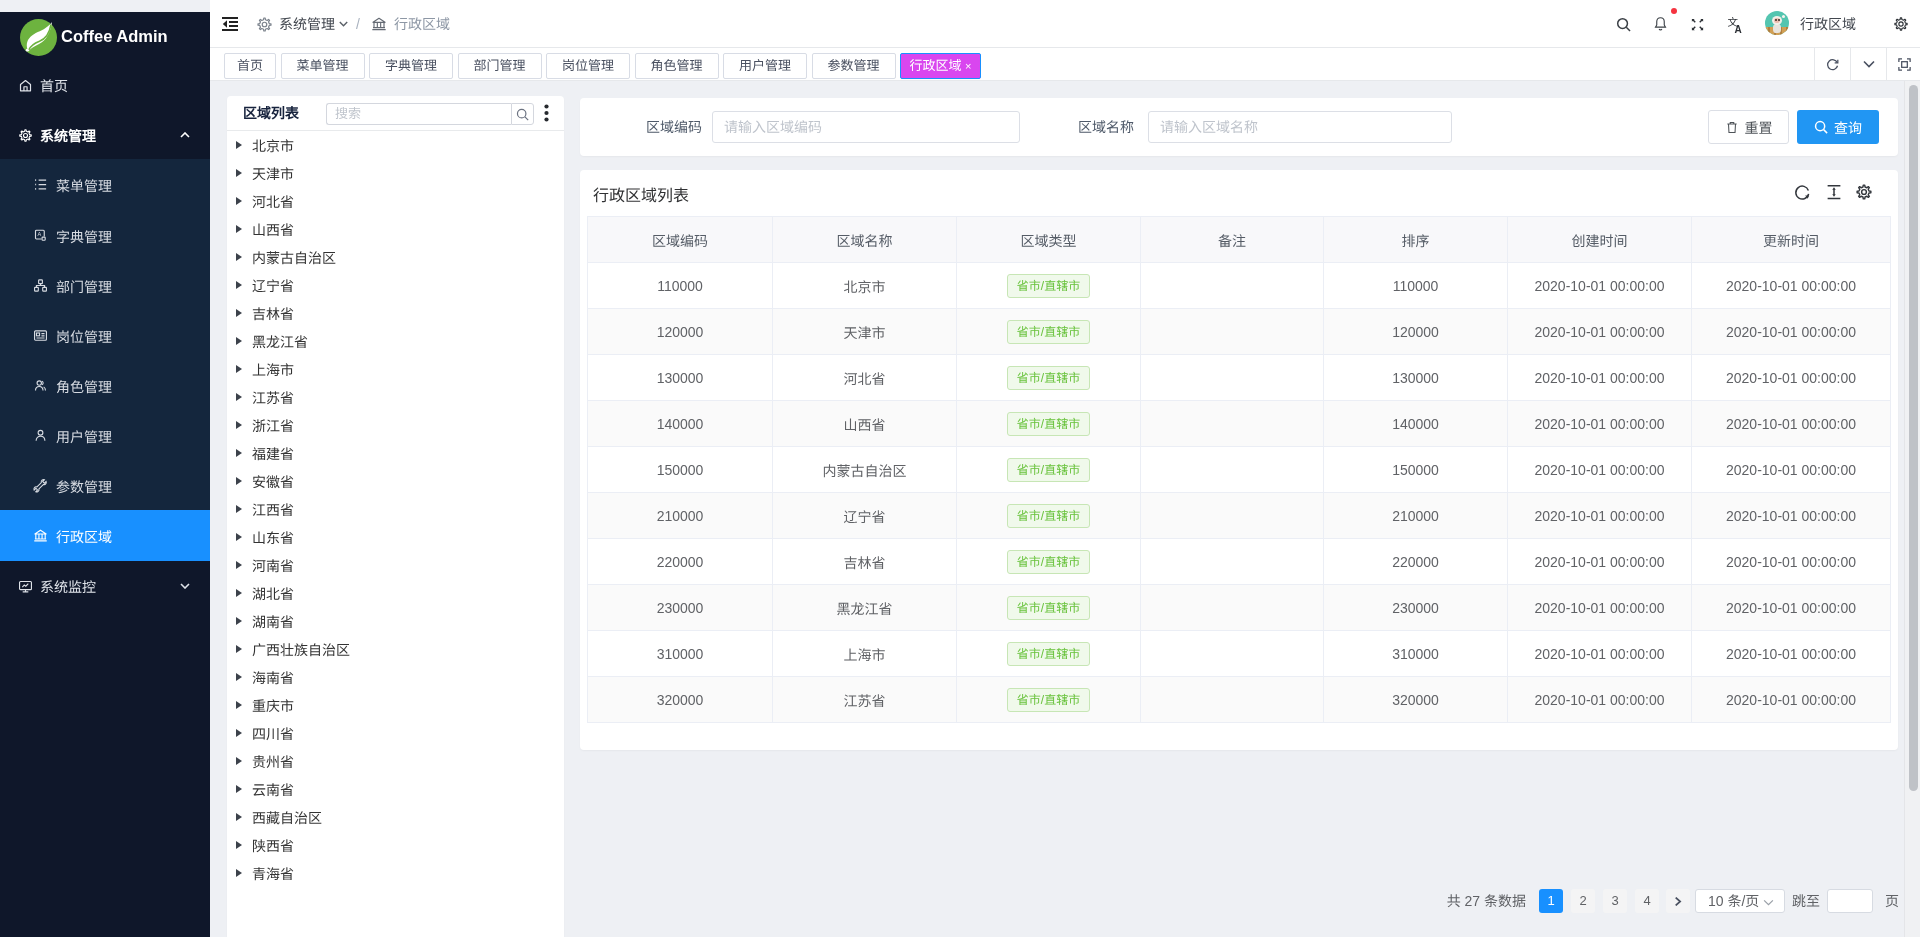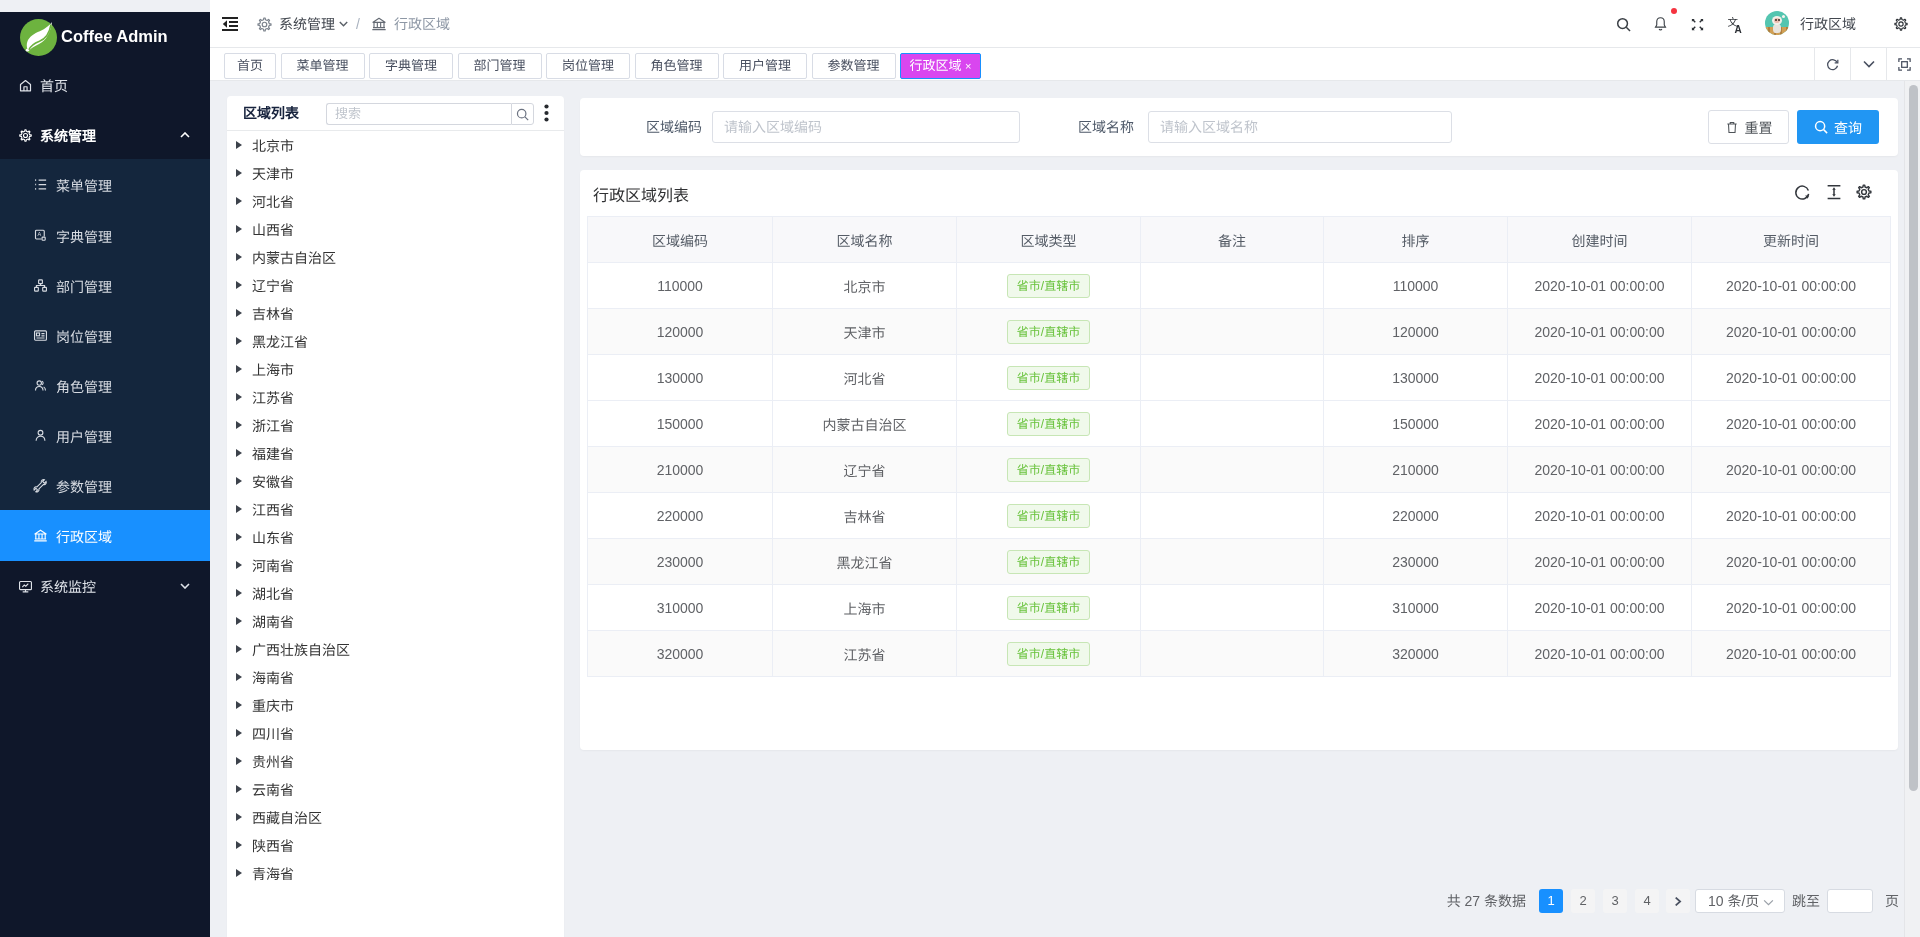--- a/index.html
+++ b/index.html
@@ -398,20 +398,29 @@
         </tr>
 <tr>
           <td>130000</td>
           <td>河北省</td>
           <td><span class="tag">省市/直辖市</span></td>
           <td></td>
           <td>130000</td>
           <td>2020-10-01 00:00:00</td>
           <td>2020-10-01 00:00:00</td>
         </tr>
+<tr class="stripe">
+          <td>140000</td>
+          <td>山西省</td>
+          <td><span class="tag">省市/直辖市</span></td>
+          <td></td>
+          <td>140000</td>
+          <td>2020-10-01 00:00:00</td>
+          <td>2020-10-01 00:00:00</td>
+        </tr>
 <tr>
           <td>150000</td>
           <td>内蒙古自治区</td>
           <td><span class="tag">省市/直辖市</span></td>
           <td></td>
           <td>150000</td>
           <td>2020-10-01 00:00:00</td>
           <td>2020-10-01 00:00:00</td>
         </tr>
 <tr class="stripe">

